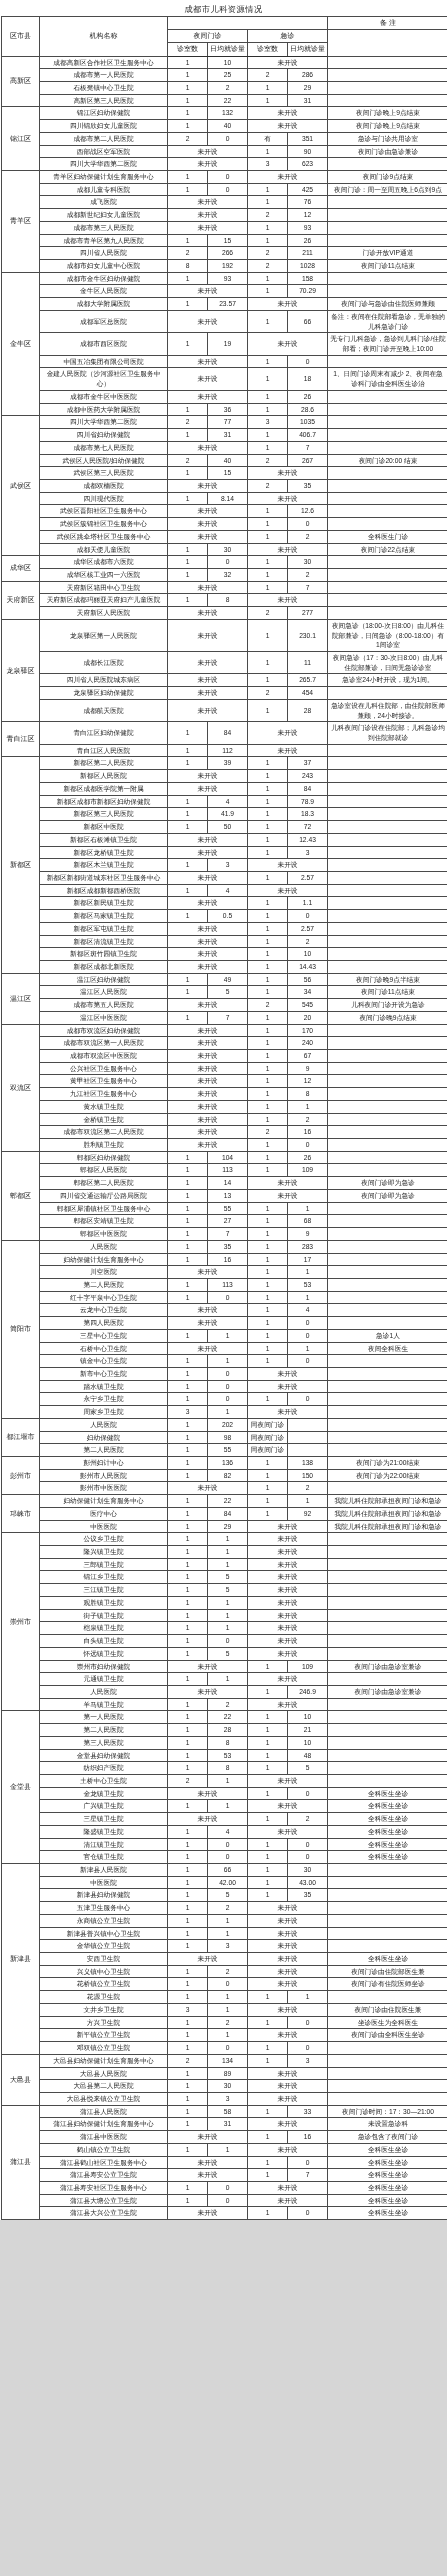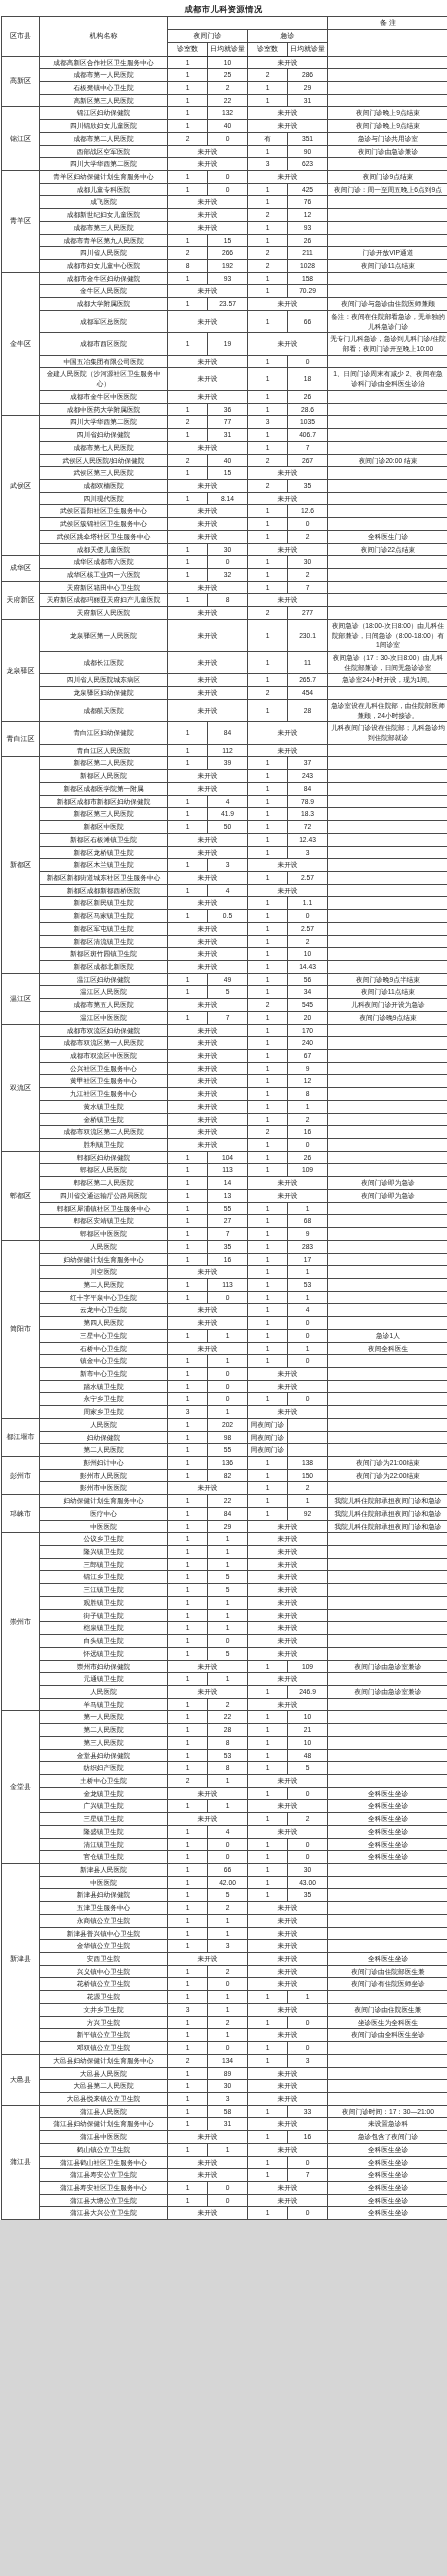--- a/index.html
+++ b/index.html
@@ -4,21 +4,21 @@
 <style>
   html,body{margin:0;padding:0;}
   body{
     background:#d6d6d6;
     font-family:"Liberation Sans","DejaVu Sans",sans-serif;
     color:#1f1f1f;
     width:447px;
   }
   .page{width:447px;background:#ffffff;padding-top:2.6px;}
   .title{
-    font-weight:bold;
+    font-weight:normal;
     text-align:center;
     font-size:8.2px;
     padding:1px 0 1.5px 0;
     background:#ffffff;
     letter-spacing:0.5px;
   }
   table{
     border-collapse:collapse;
     table-layout:fixed;
     width:445px;

